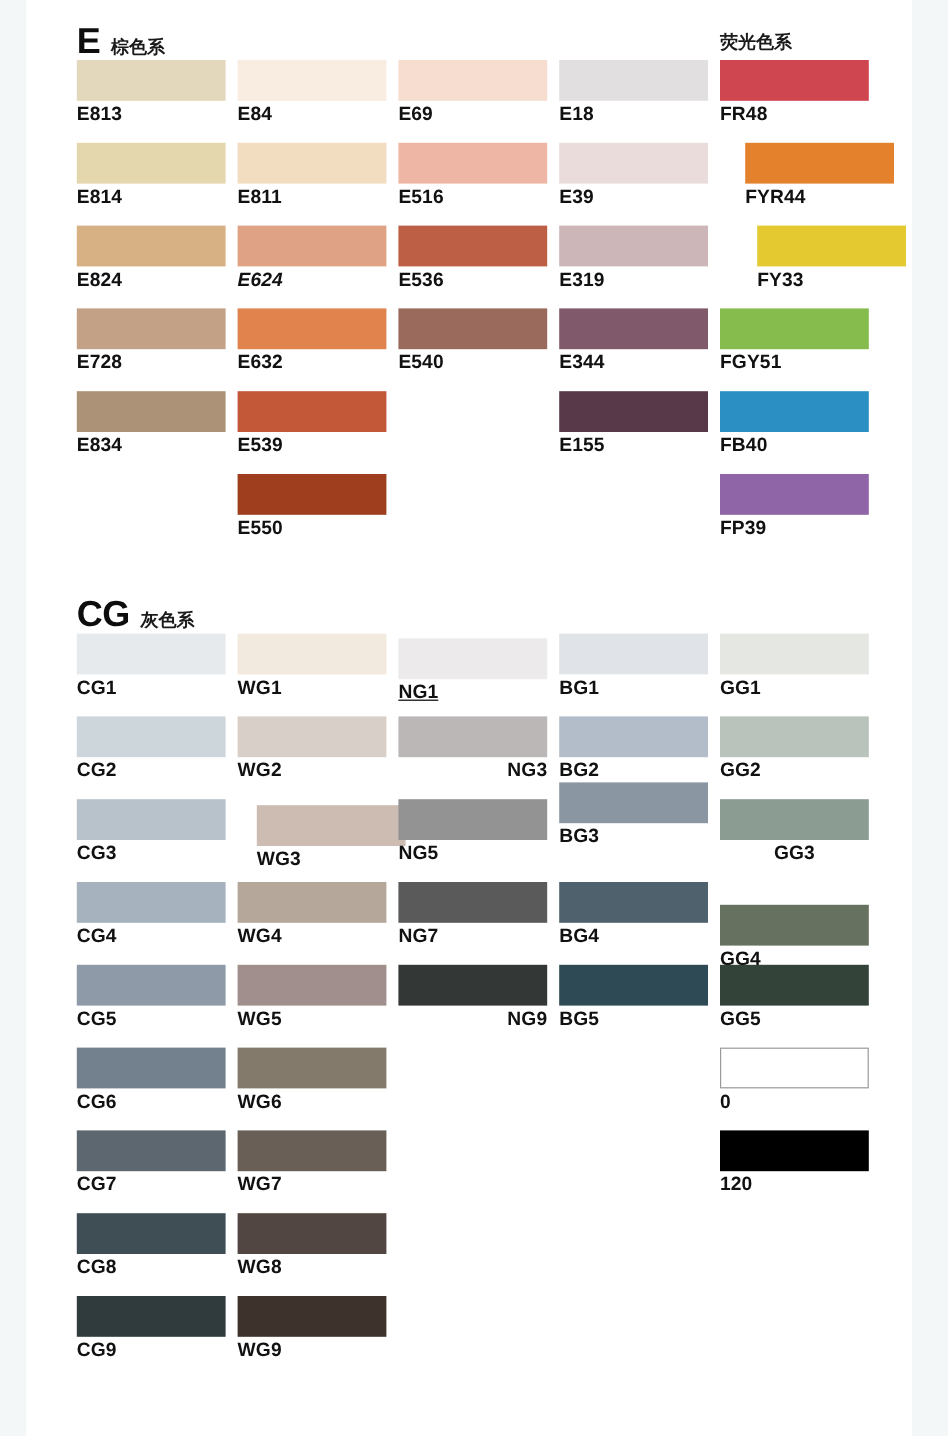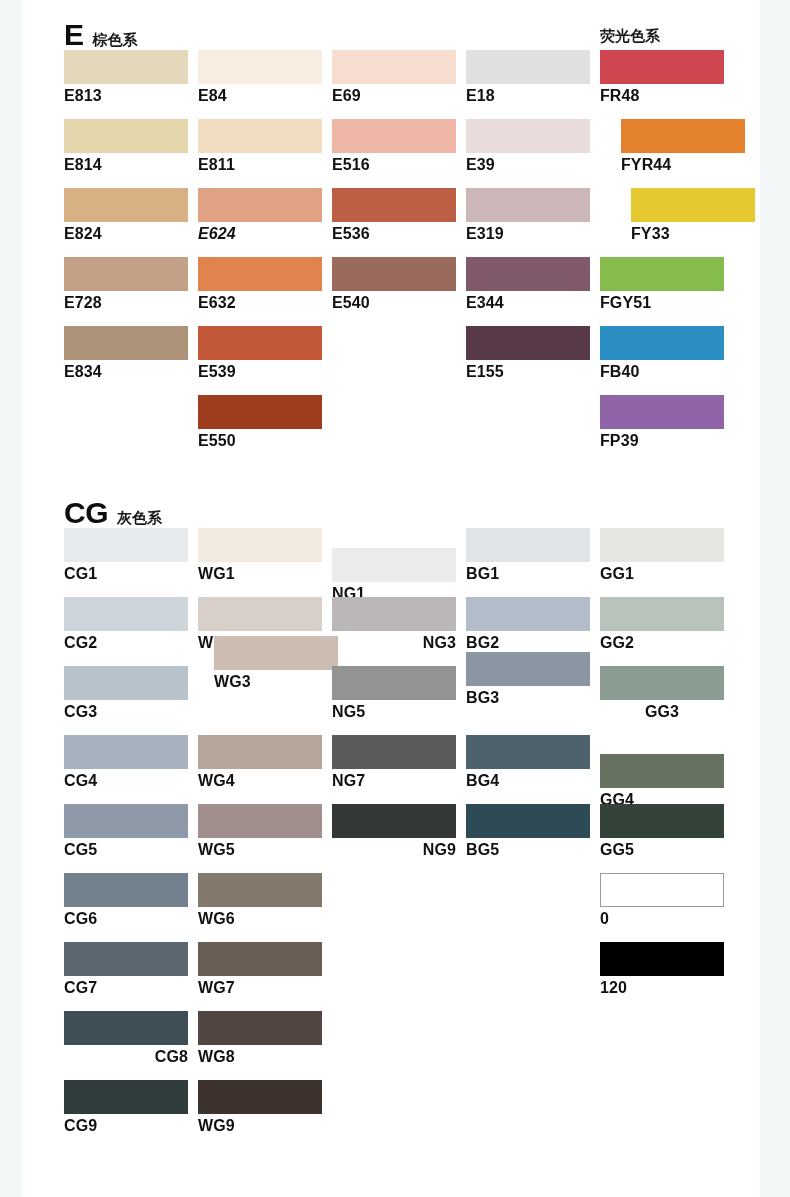--- a/index.html
+++ b/index.html
@@ -214,21 +214,21 @@
         <div class="swatch-label">FP39</div>
       </div>
       <div class="swatch-cell" style="left: 42px; top: 528px;">
         <div class="swatch-chip" style="background: rgb(231, 234, 236);"></div>
         <div class="swatch-label">CG1</div>
       </div>
       <div class="swatch-cell" style="left: 176px; top: 528px;">
         <div class="swatch-chip" style="background: rgb(242, 233, 223);"></div>
         <div class="swatch-label">WG1</div>
       </div>
-      <div class="swatch-cell" style="left: 310px; top: 548px; text-decoration: underline;">
+      <div class="swatch-cell" style="left: 310px; top: 532px; text-decoration: underline;">
         <div class="swatch-chip" style="background: rgb(236, 234, 234);"></div>
         <div class="swatch-label">NG1</div>
       </div>
       <div class="swatch-cell" style="left: 444px; top: 528px;">
         <div class="swatch-chip" style="background: rgb(224, 227, 231);"></div>
         <div class="swatch-label">BG1</div>
       </div>
       <div class="swatch-cell" style="left: 578px; top: 528px;">
         <div class="swatch-chip" style="background: rgb(229, 231, 227);"></div>
         <div class="swatch-label">GG1</div>
@@ -250,21 +250,21 @@
         <div class="swatch-label">BG2</div>
       </div>
       <div class="swatch-cell" style="left: 578px; top: 597px;">
         <div class="swatch-chip" style="background: rgb(185, 194, 187);"></div>
         <div class="swatch-label">GG2</div>
       </div>
       <div class="swatch-cell" style="left: 42px; top: 666px;">
         <div class="swatch-chip" style="background: rgb(183, 194, 203);"></div>
         <div class="swatch-label">CG3</div>
       </div>
-      <div class="swatch-cell" style="left: 176px; top: 636px; padding-left: 16px;">
+      <div class="swatch-cell" style="left: 176px; top: 671px; padding-left: 16px;">
         <div class="swatch-chip" style="background: rgb(205, 188, 178);"></div>
         <div class="swatch-label">WG3</div>
       </div>
       <div class="swatch-cell" style="left: 310px; top: 666px;">
         <div class="swatch-chip" style="background: rgb(148, 147, 147);"></div>
         <div class="swatch-label">NG5</div>
       </div>
       <div class="swatch-cell" style="left: 444px; top: 652px;">
         <div class="swatch-chip" style="background: rgb(139, 150, 163);"></div>
         <div class="swatch-label">BG3</div>
@@ -330,21 +330,21 @@
         <div class="swatch-label">CG7</div>
       </div>
       <div class="swatch-cell" style="left: 176px; top: 942px;">
         <div class="swatch-chip" style="background: rgb(105, 95, 87);"></div>
         <div class="swatch-label">WG7</div>
       </div>
       <div class="swatch-cell" style="left: 578px; top: 942px;">
         <div class="swatch-chip" style="background: rgb(0, 0, 0);"></div>
         <div class="swatch-label">120</div>
       </div>
-      <div class="swatch-cell" style="left: 42px; top: 1011px; text-align: right;">
+      <div class="swatch-cell" style="left: 42px; top: 1011px;">
         <div class="swatch-chip" style="background: rgb(63, 78, 85);"></div>
         <div class="swatch-label">CG8</div>
       </div>
       <div class="swatch-cell" style="left: 176px; top: 1011px;">
         <div class="swatch-chip" style="background: rgb(81, 70, 65);"></div>
         <div class="swatch-label">WG8</div>
       </div>
       <div class="swatch-cell" style="left: 42px; top: 1080px;">
         <div class="swatch-chip" style="background: rgb(48, 59, 62);"></div>
         <div class="swatch-label">CG9</div>

